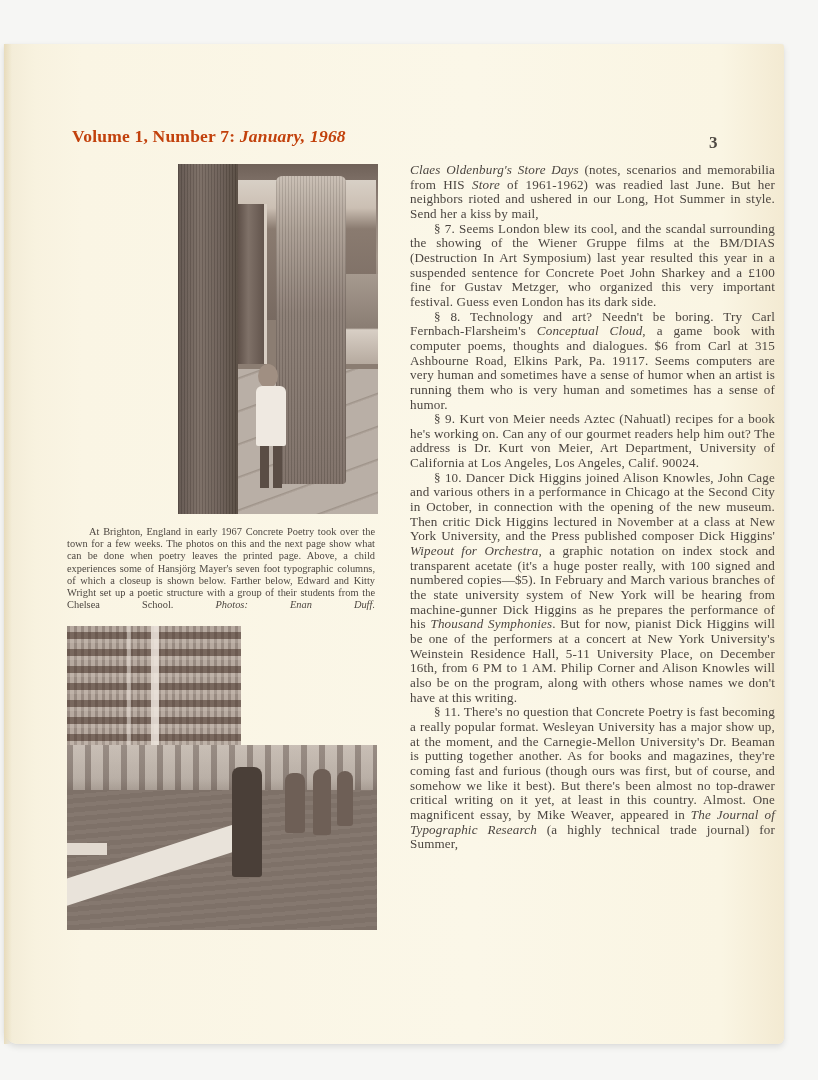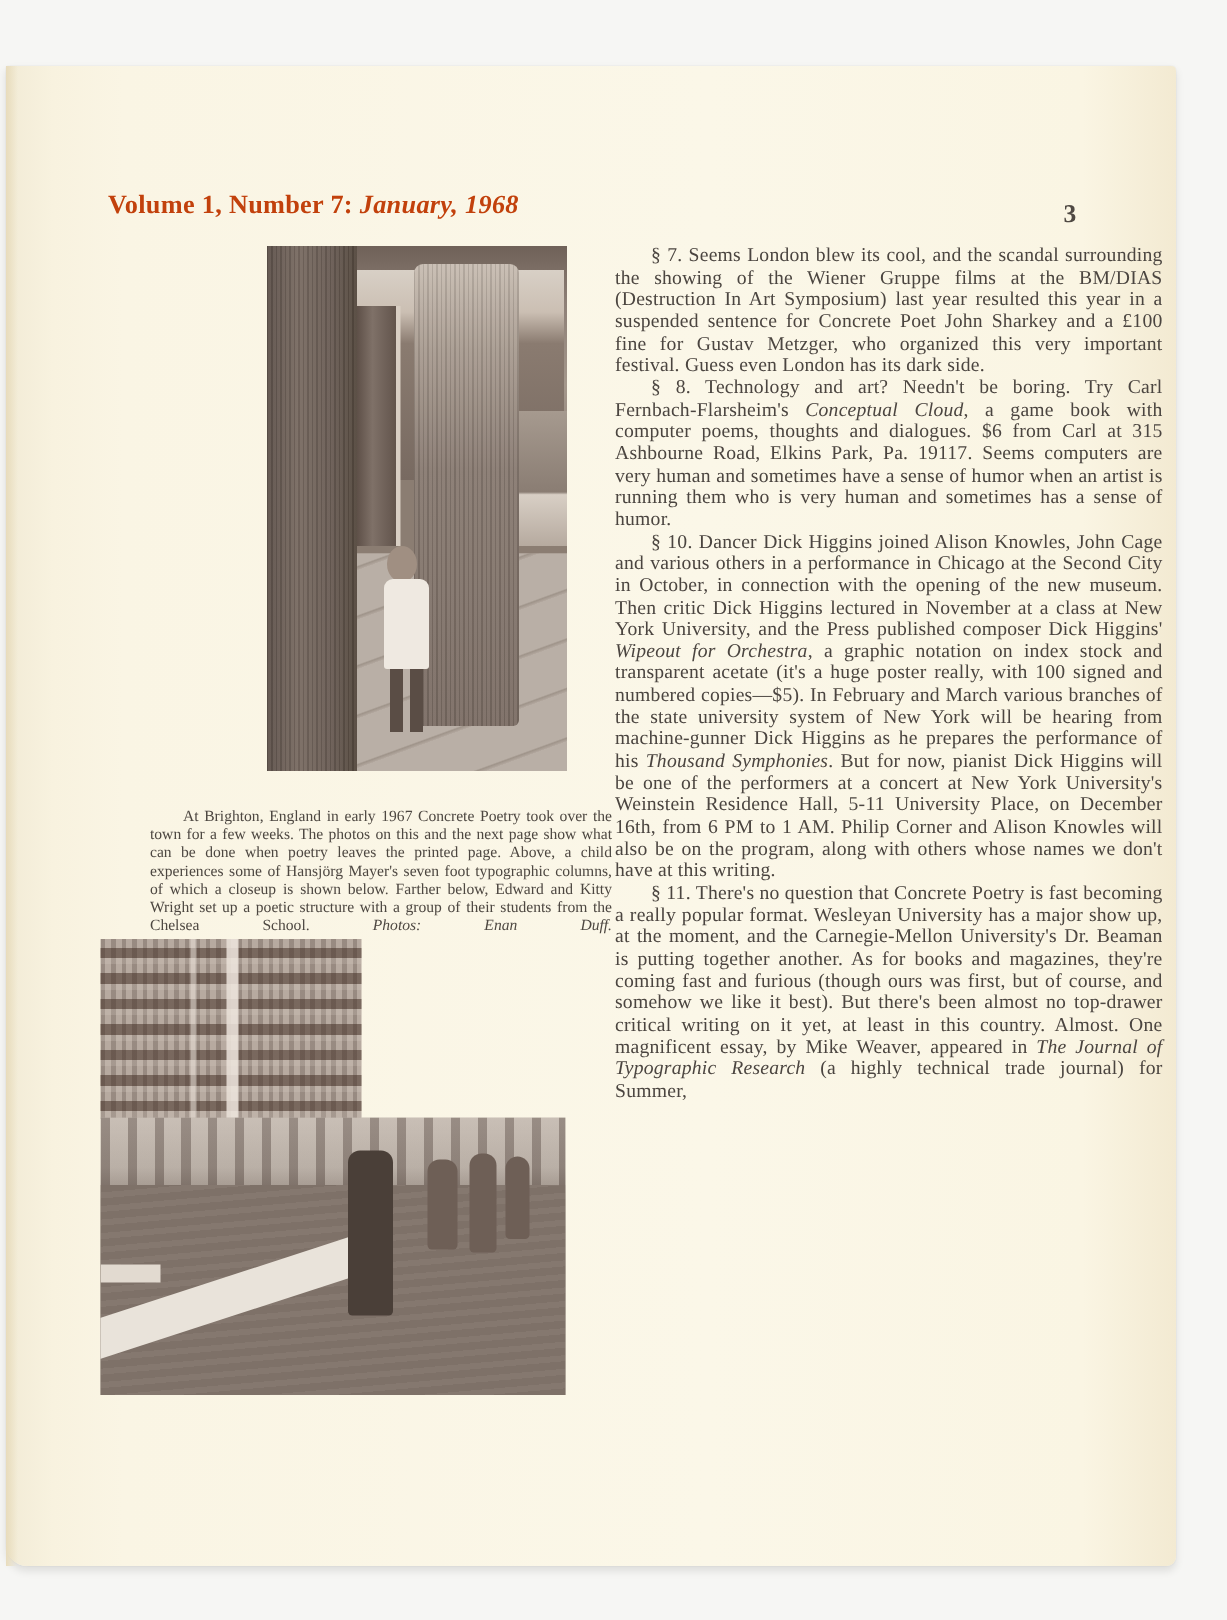--- a/index.html
+++ b/index.html
@@ -67,23 +67,23 @@
     background: repeating-linear-gradient(90deg, rgba(80,65,58,0.4) 0 6px, rgba(200,190,180,0.2) 6px 18px); }
   .photo-park .lawn { position: absolute; left: 0; top: 45px; width: 100%; height: 140px;
     background: repeating-linear-gradient(175deg, #7e7168 0 5px, #85786f 5px 9px); }
   .photo-park .paper { position: absolute; left: -20px; top: 140px; width: 200px; height: 26px; background: #e9e3da; transform: rotate(-18deg); transform-origin: left top; }
   .photo-park .paper2 { position: absolute; left: 0; top: 98px; width: 40px; height: 12px; background: #e2dad0; }
   .photo-park .person { position: absolute; background: #4a3f38; border-radius: 8px 8px 3px 3px; }
   .photo-park .person.light { background: #6e5f56; }
 
   
   .caption {
-    position: absolute; left: 67px; top: 539px; width: 308px;
+    position: absolute; left: 67px; top: 526px; width: 308px;
     font-size: 10.4px; line-height: 12.2px; color: #4d4741;
-    text-align: justify; text-align-last: justify; margin-left: 33px;
+    text-align: justify; text-align-last: justify;
   }
   .caption p { margin: 0; text-indent: 22px; }
   .caption .credit { font-style: italic; }
 
   
   .article {
     position: absolute; left: 410px; top: 163px; width: 365px;
     font-size: 13.1px; line-height: 14.65px; color: #4b4540;
     text-align: justify;
     letter-spacing: 0.15px;
@@ -128,17 +128,19 @@
   <div class="lawn"></div>
   <div class="paper"></div>
   <div class="paper2"></div>
   <div class="person" style="left:165px;top:22px;width:30px;height:110px;"></div>
   <div class="person light" style="left:218px;top:28px;width:20px;height:60px;"></div>
   <div class="person light" style="left:246px;top:24px;width:18px;height:66px;"></div>
   <div class="person light" style="left:270px;top:26px;width:16px;height:55px;"></div>
 </div>
 
 <div class="article">
+  <p class="cont"><i>Claes Oldenburg's Store Days</i><span> (notes, scenarios and memorabilia from HIS </span><i>Store</i><span> of 1961-1962) was readied last June. But her neighbors rioted and ushered in our Long, Hot Summer in style. Send her a kiss by mail,</span></p>
   <p>§ 7. Seems London blew its cool, and the scandal surrounding the showing of the Wiener Gruppe films at the BM/DIAS (Destruction In Art Symposium) last year resulted this year in a suspended sentence for Concrete Poet John Sharkey and a £100 fine for Gustav Metzger, who organized this very important festival. Guess even London has its dark side.</p>
   <p><span>§ 8. Technology and art? Needn't be boring. Try Carl Fernbach-Flarsheim's </span><i>Conceptual Cloud</i><span>, a game book with computer poems, thoughts and dialogues. $6 from Carl at 315 Ashbourne Road, Elkins Park, Pa. 19117. Seems computers are very human and sometimes have a sense of humor when an artist is running them who is very human and sometimes has a sense of humor.</span></p>
+  <p>§ 9. Kurt von Meier needs Aztec (Nahuatl) recipes for a book he's working on. Can any of our gourmet readers help him out? The address is Dr. Kurt von Meier, Art Department, University of California at Los Angeles, Los Angeles, Calif. 90024.</p>
   <p><span>§ 10. Dancer Dick Higgins joined Alison Knowles, John Cage and various others in a performance in Chicago at the Second City in October, in connection with the opening of the new museum. Then critic Dick Higgins lectured in November at a class at New York University, and the Press published composer Dick Higgins' </span><i>Wipeout for Orchestra</i><span>, a graphic notation on index stock and transparent acetate (it's a huge poster really, with 100 signed and numbered copies—$5). In February and March various branches of the state university system of New York will be hearing from machine-gunner Dick Higgins as he prepares the performance of his </span><i>Thousand Symphonies</i><span>. But for now, pianist Dick Higgins will be one of the performers at a concert at New York University's Weinstein Residence Hall, 5-11 University Place, on December 16th, from 6 PM to 1 AM. Philip Corner and Alison Knowles will also be on the program, along with others whose names we don't have at this writing.</span></p>
   <p><span>§ 11. There's no question that Concrete Poetry is fast becoming a really popular format. Wesleyan University has a major show up, at the moment, and the Carnegie-Mellon University's Dr. Beaman is putting together another. As for books and magazines, they're coming fast and furious (though ours was first, but of course, and somehow we like it best). But there's been almost no top-drawer critical writing on it yet, at least in this country. Almost. One magnificent essay, by Mike Weaver, appeared in </span><i>The Journal of Typographic Research</i><span> (a highly technical trade journal) for Summer,</span></p>
 </div>
 
 </body></html>

